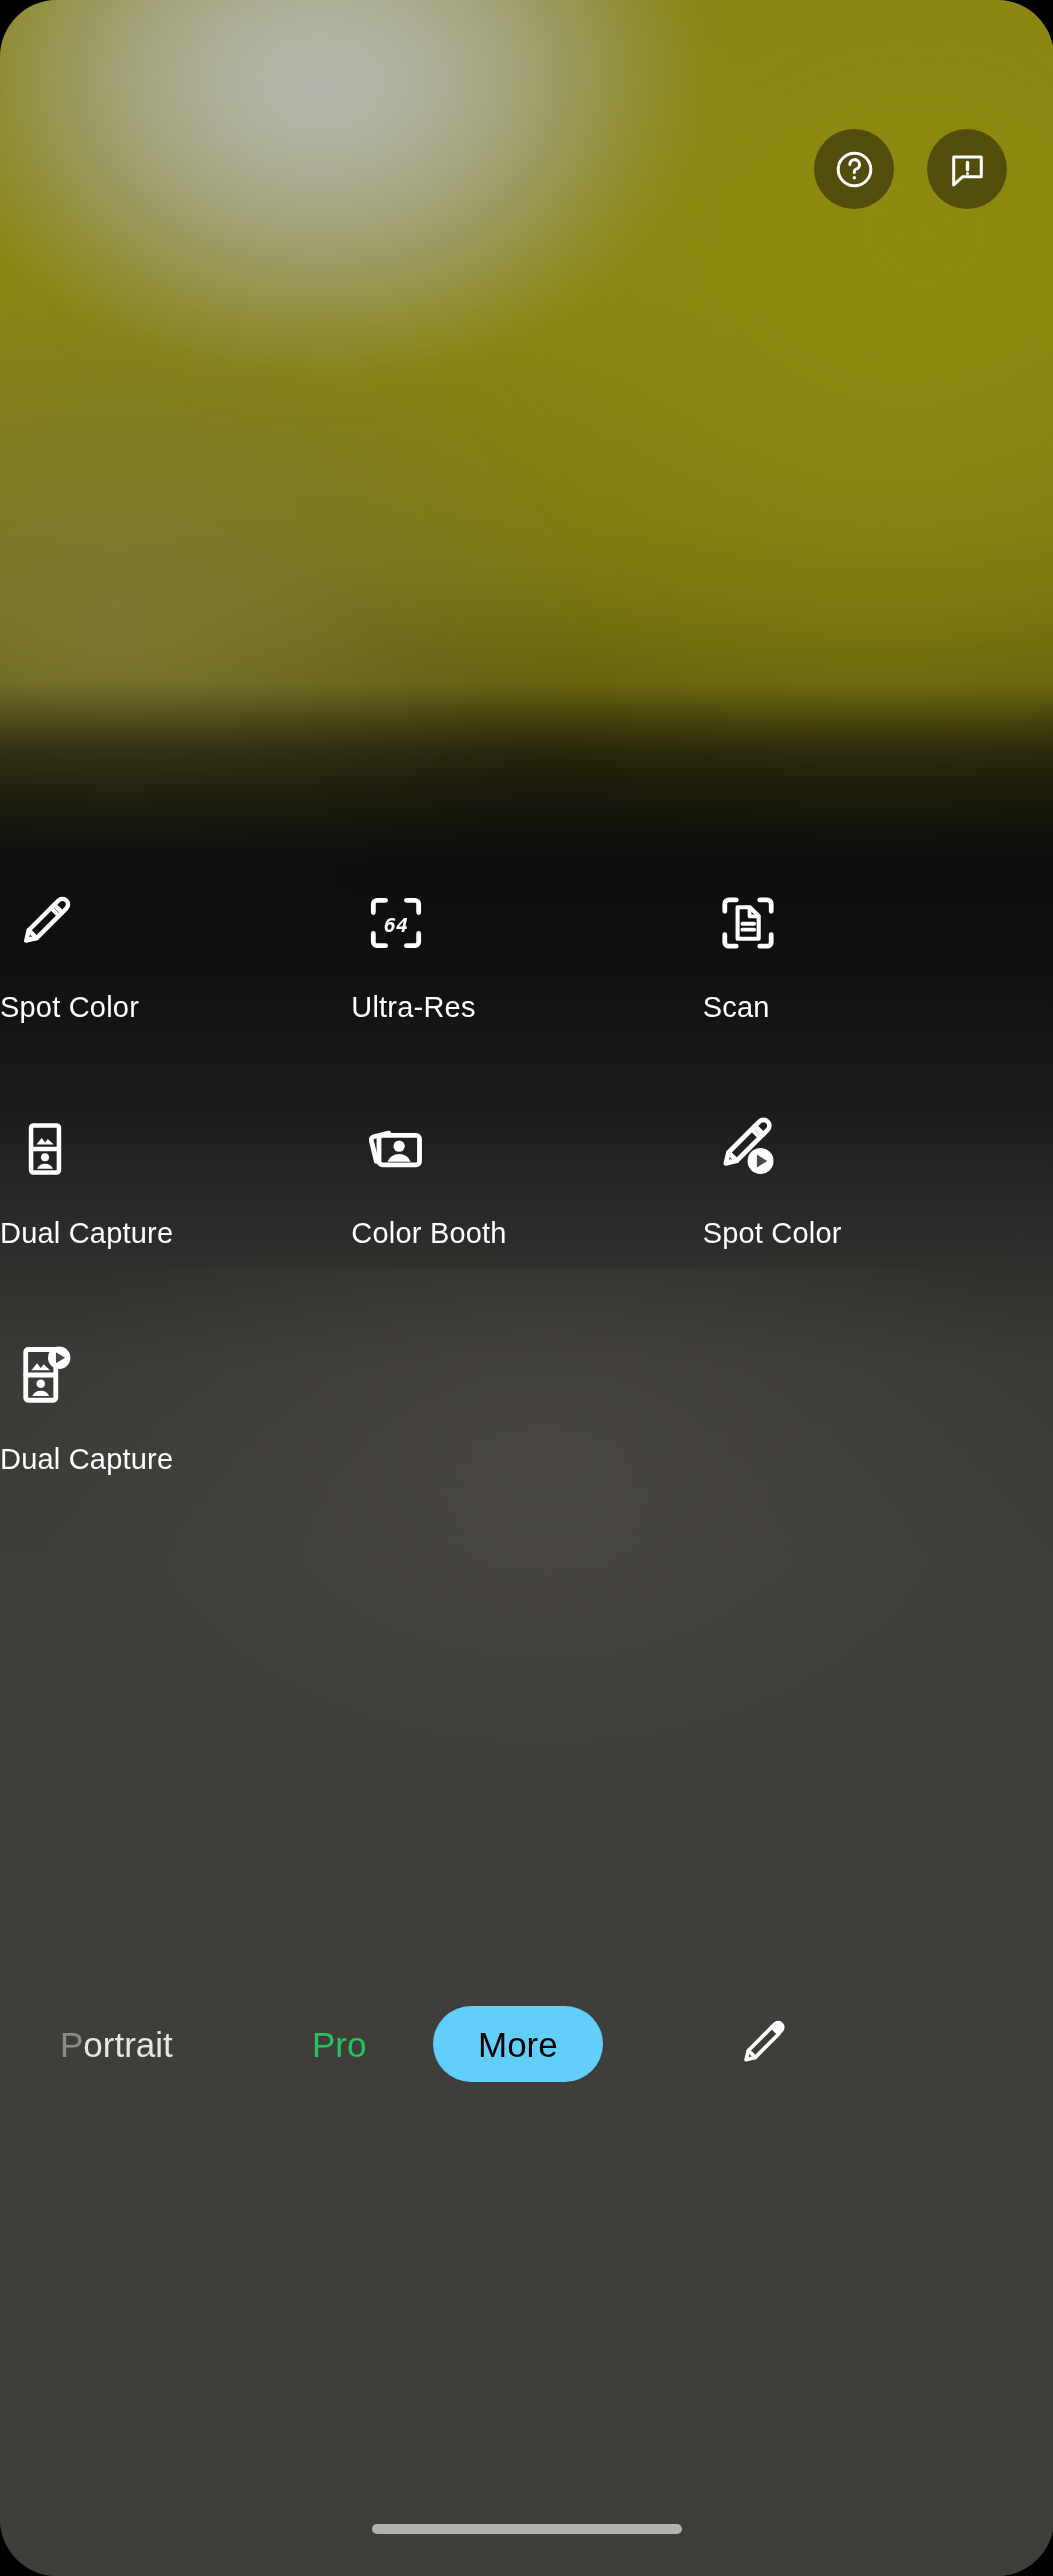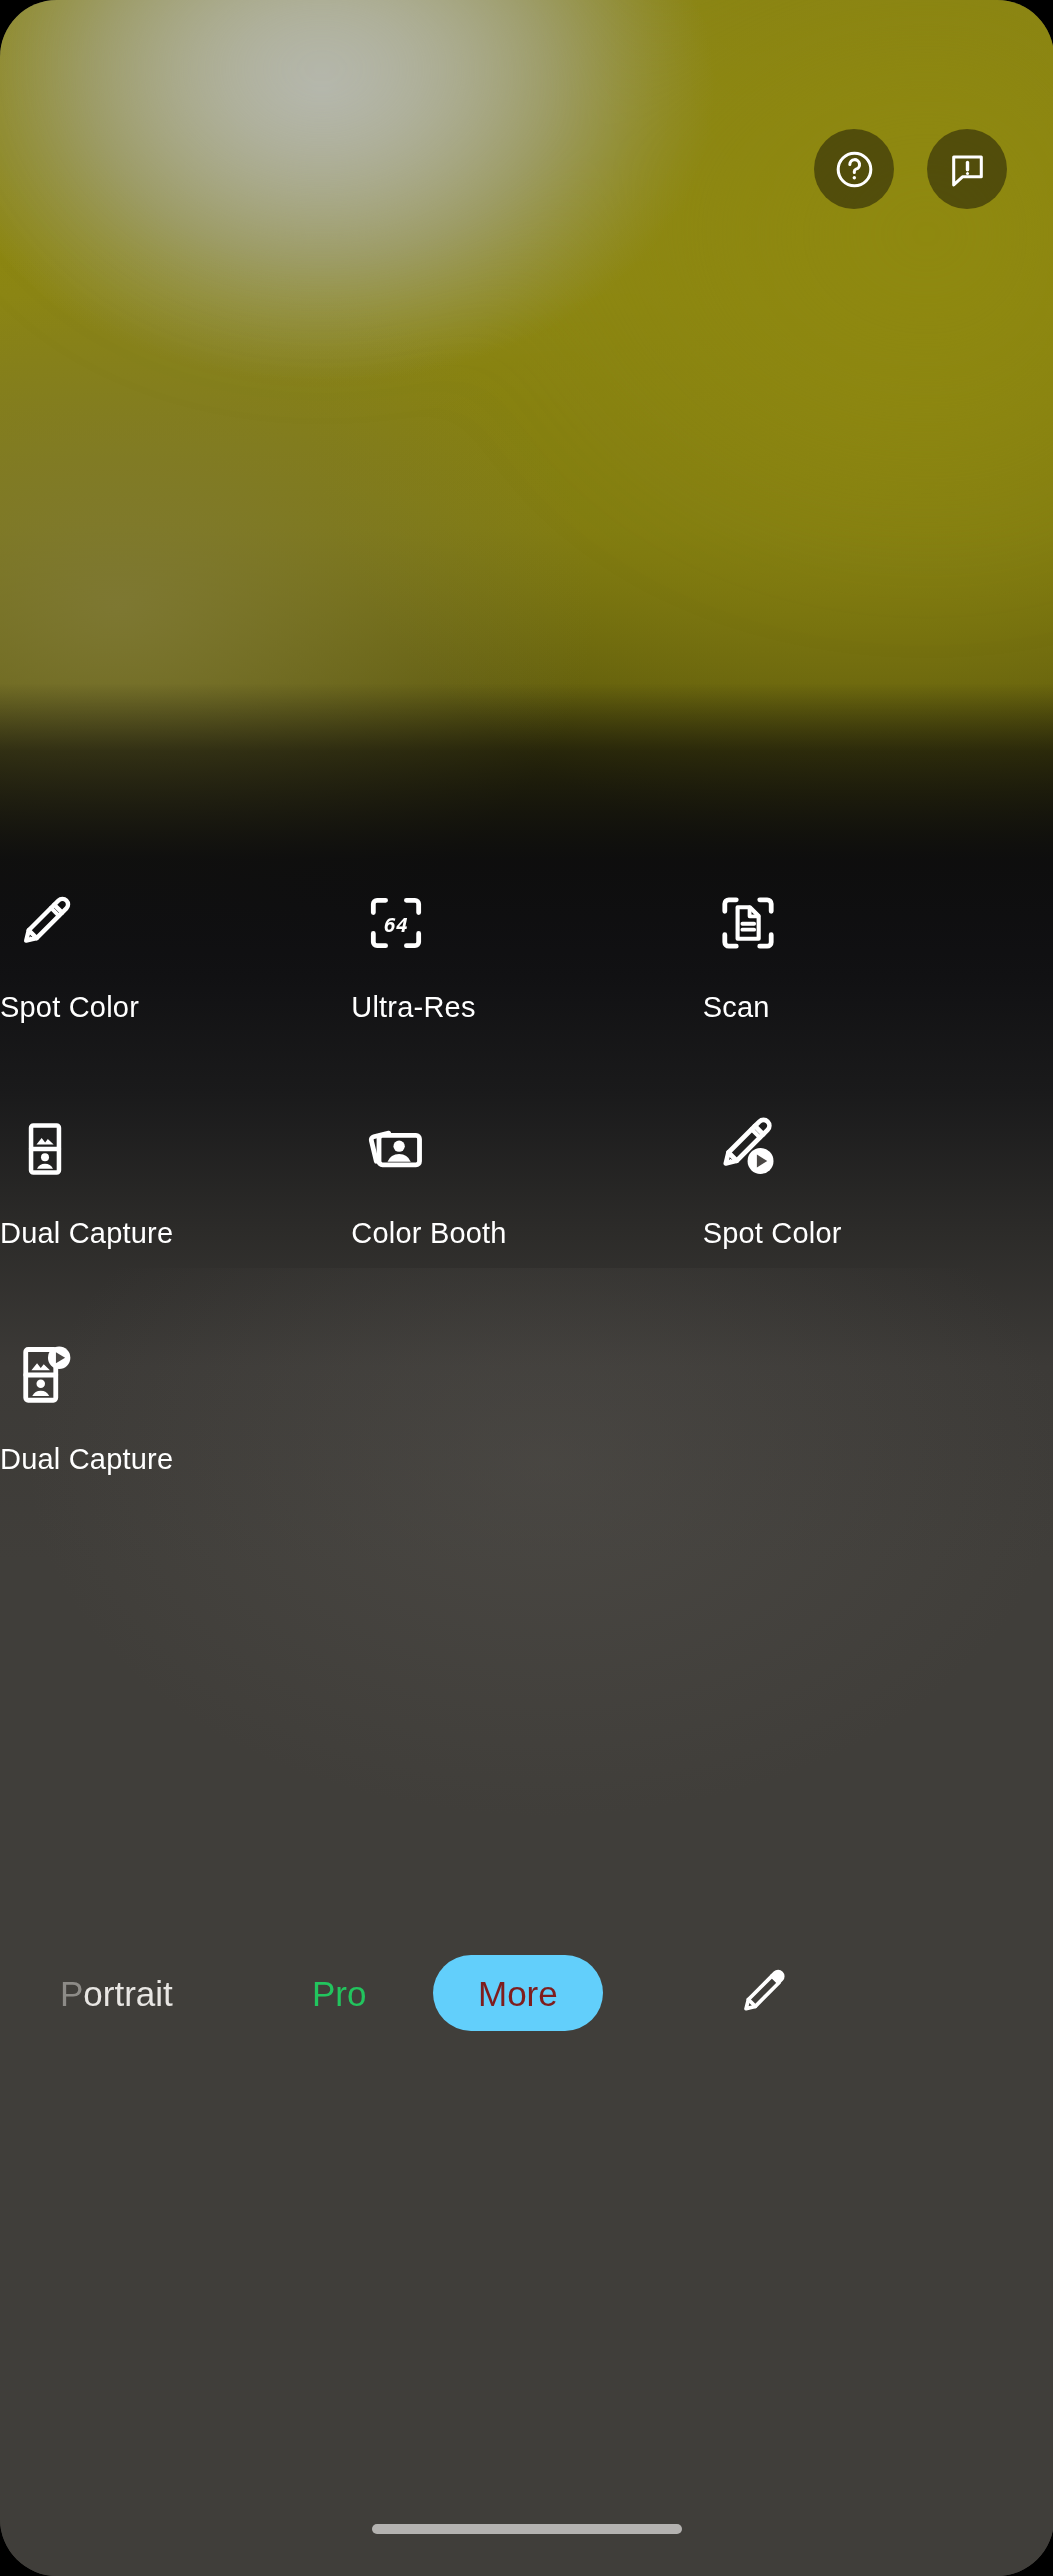--- a/index.html
+++ b/index.html
@@ -89,41 +89,41 @@
     color:#ffffff;
     font-size:29px;
     letter-spacing:0.2px;
     line-height:1;
     white-space:nowrap;
     text-align:center;
   }
 
   
   .mode-bar {
-    position:absolute; left:0; top:1948px; width:1014px; height:90px;
+    position:absolute; left:0; top:1999px; width:1014px; height:90px;
     display:flex; align-items:center;
   }
   .mode-tab {
     color:#22c55e;
     font-size:35px;
     line-height:1;
     white-space:nowrap;
   }
   .mode-tab.tab-portrait { position:absolute; left:60px; color:#e8e6e3; }
   .mode-tab.tab-portrait .first-letter { color:#8d8b87; }
   .mode-tab.tab-pro      { position:absolute; left:312px; }
   .pill {
     position:absolute; left:433px;
     height:76px; padding:0 45px;
     border-radius:39px;
     background:#62cffb;
     display:flex; align-items:center; justify-content:center;
   }
   .pill-label {
-    color:#7f1d1d; font-size:35px; line-height:1; white-space:nowrap;
+    color:#000000; font-size:35px; line-height:1; white-space:nowrap;
   }
   .edit-btn {
     position:absolute; left:722px;
     width:82px; height:82px;
     display:flex; align-items:center; justify-content:center;
   }
 
   
   .nav-bar {
     position:absolute; left:0; bottom:0; width:1054px; height:94px;

